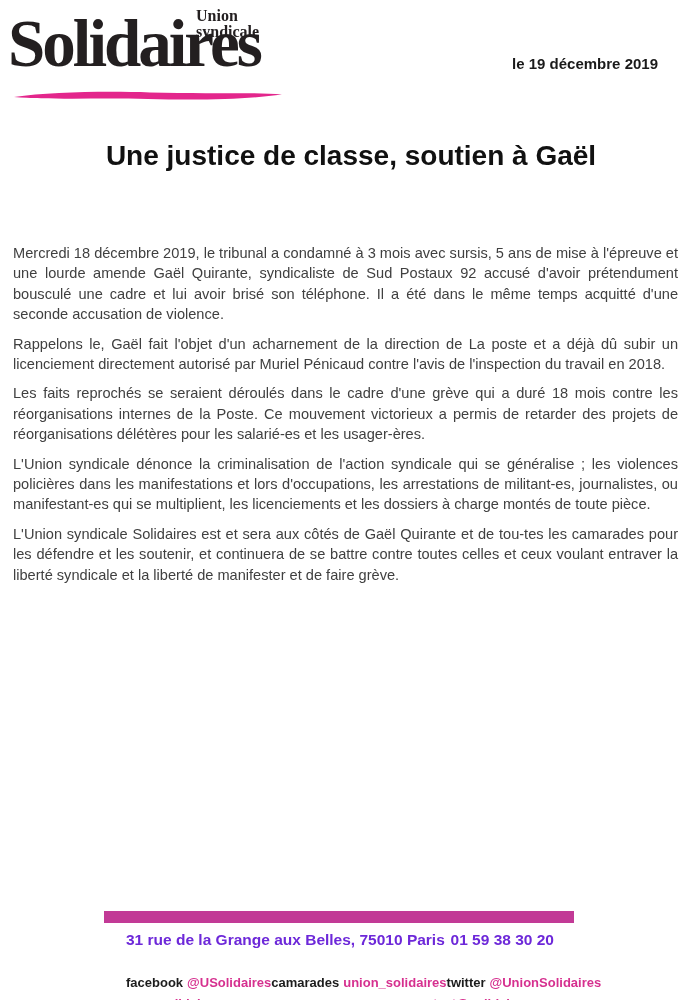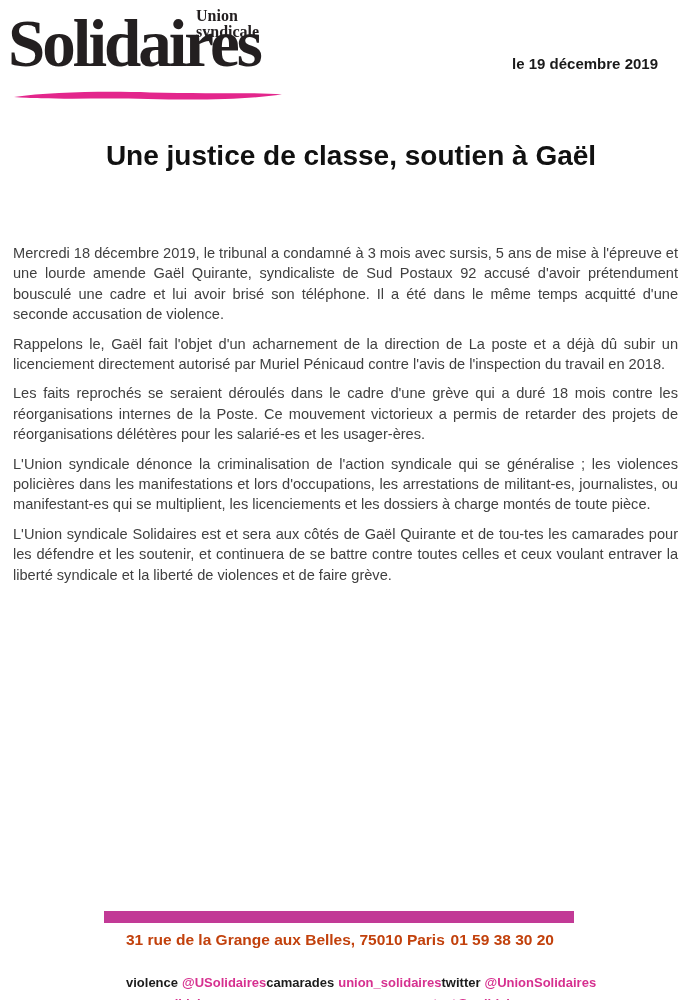--- a/index.html
+++ b/index.html
@@ -73,21 +73,21 @@
     width: 470px; height: 12px;
     background: #c23a96;
   }
   .footer-line {
     position: absolute;
     left: 126px; width: 428px;
     display: flex;
     justify-content: space-between;
     align-items: baseline;
   }
-  .footer-address-row { top: 931px; font-size: 15.5px; font-weight: bold; color: #c2410c; }
+  .footer-address-row { top: 931px; font-size: 15.5px; font-weight: bold; color: #6d28d9; }
   .footer-links-row   { top: 996px; font-size: 13px;   font-weight: bold; }
   .footer-social-row  { top: 975px; font-size: 13px;   font-weight: bold; }
   .pink-link { color: #d6308f; text-decoration: none; }
   .social-item { white-space: nowrap; }
   .social-label { color: #1c1c1c; margin-right: 4px; }
 </style>
 </head>
 <body>
 
 <div class="page">
@@ -105,38 +105,38 @@
 
   <div class="doc-date">le 19 décembre 2019</div>
 
   <h1 class="doc-title">Une justice de classe, soutien à Gaël</h1>
 
   <div class="body-text">
     <p>Mercredi 18 décembre 2019, le tribunal a condamné à 3 mois avec sursis, 5 ans de mise à l'épreuve et une lourde amende Gaël Quirante, syndicaliste de Sud Postaux 92 accusé d'avoir prétendument bousculé une cadre et lui avoir brisé son téléphone. Il a été dans le même temps acquitté d'une seconde accusation de violence.</p>
     <p>Rappelons le, Gaël fait l'objet d'un acharnement de la direction de La poste et a déjà dû subir un licenciement directement autorisé par Muriel Pénicaud contre l'avis de l'inspection du travail en 2018.</p>
     <p>Les faits reprochés se seraient déroulés  dans le cadre d'une grève qui a duré 18 mois contre les réorganisations internes de la Poste. Ce mouvement victorieux a permis de retarder des projets de réorganisations délétères pour les salarié-es et les usager-ères.</p>
     <p>L'Union syndicale dénonce la criminalisation de l'action syndicale qui se généralise ; les violences policières dans les manifestations et lors d'occupations, les arrestations de militant-es, journalistes, ou manifestant-es qui se multiplient, les licenciements et les dossiers à charge montés de toute pièce.</p>
-    <p>L'Union syndicale Solidaires est et sera aux côtés de Gaël Quirante et de tou-tes les camarades pour les défendre et les soutenir, et continuera de se battre contre toutes celles et ceux voulant entraver la liberté syndicale et la liberté de violences et de faire grève.</p>
+    <p>L'Union syndicale Solidaires est et sera aux côtés de Gaël Quirante et de tou-tes les camarades pour les défendre et les soutenir, et continuera de se battre contre toutes celles et ceux voulant entraver la liberté syndicale et la liberté de manifester et de faire grève.</p>
   </div>
 
   <div class="footer-bar"></div>
 
   <div class="footer-line footer-address-row">
     <span>31 rue de la Grange aux Belles, 75010 Paris</span>
     <span>01 59 38 30 20</span>
   </div>
 
   <div class="footer-line footer-links-row">
     <a href="#" class="pink-link">www.solidaires.org</a>
     <a href="#" class="pink-link">contact@solidaires.org</a>
   </div>
 
   <div class="footer-line footer-social-row">
     <span class="social-item">
-      <span class="social-label">violence</span><a href="#" class="pink-link">@USolidaires</a>
+      <span class="social-label">facebook</span><a href="#" class="pink-link">@USolidaires</a>
     </span>
     <span class="social-item">
       <span class="social-label">camarades</span><a href="#" class="pink-link">union_solidaires</a>
     </span>
     <span class="social-item">
       <span class="social-label">twitter</span><a href="#" class="pink-link">@UnionSolidaires</a>
     </span>
   </div>
 
 </div>

